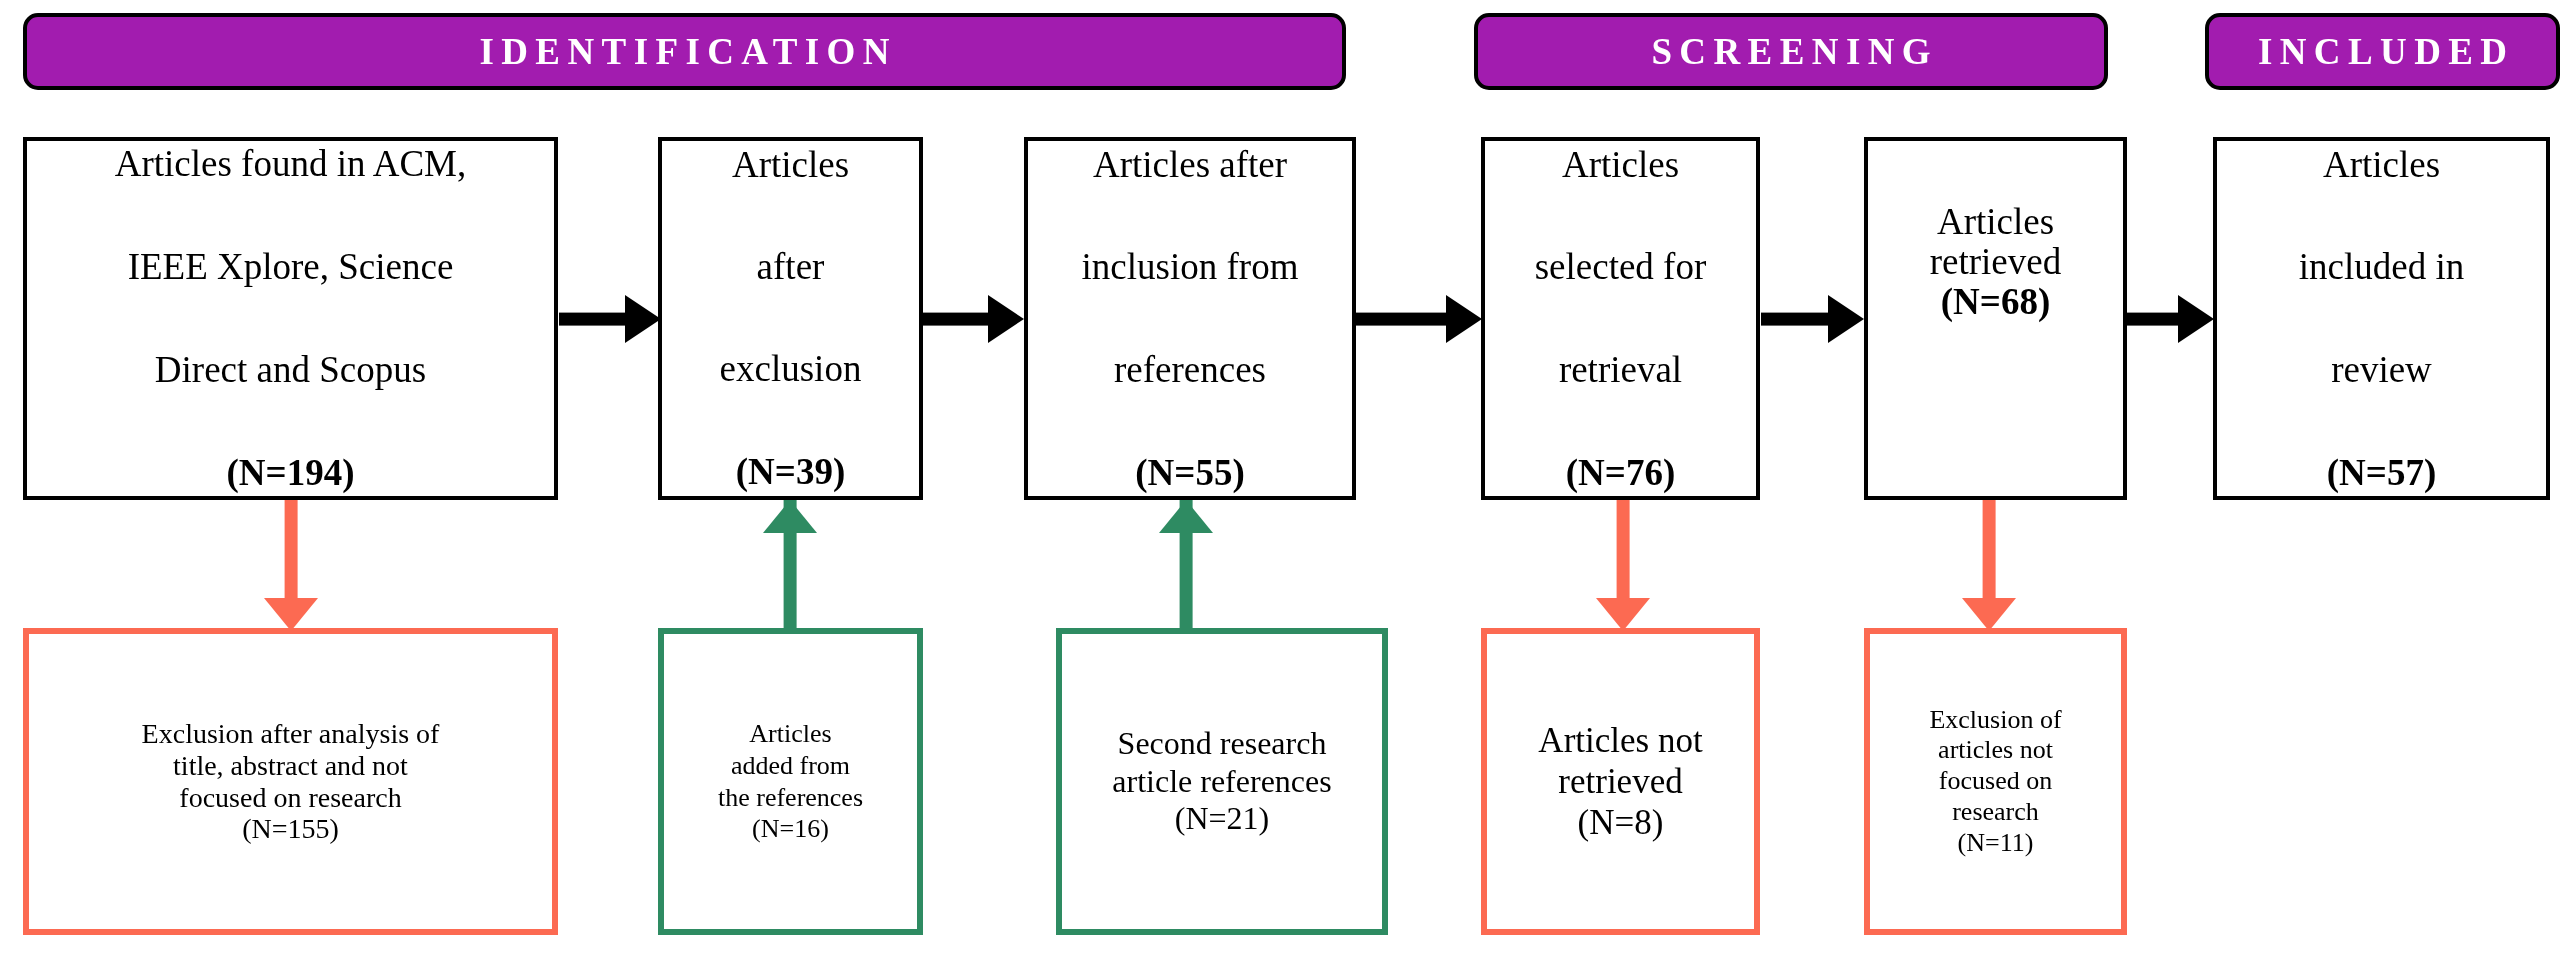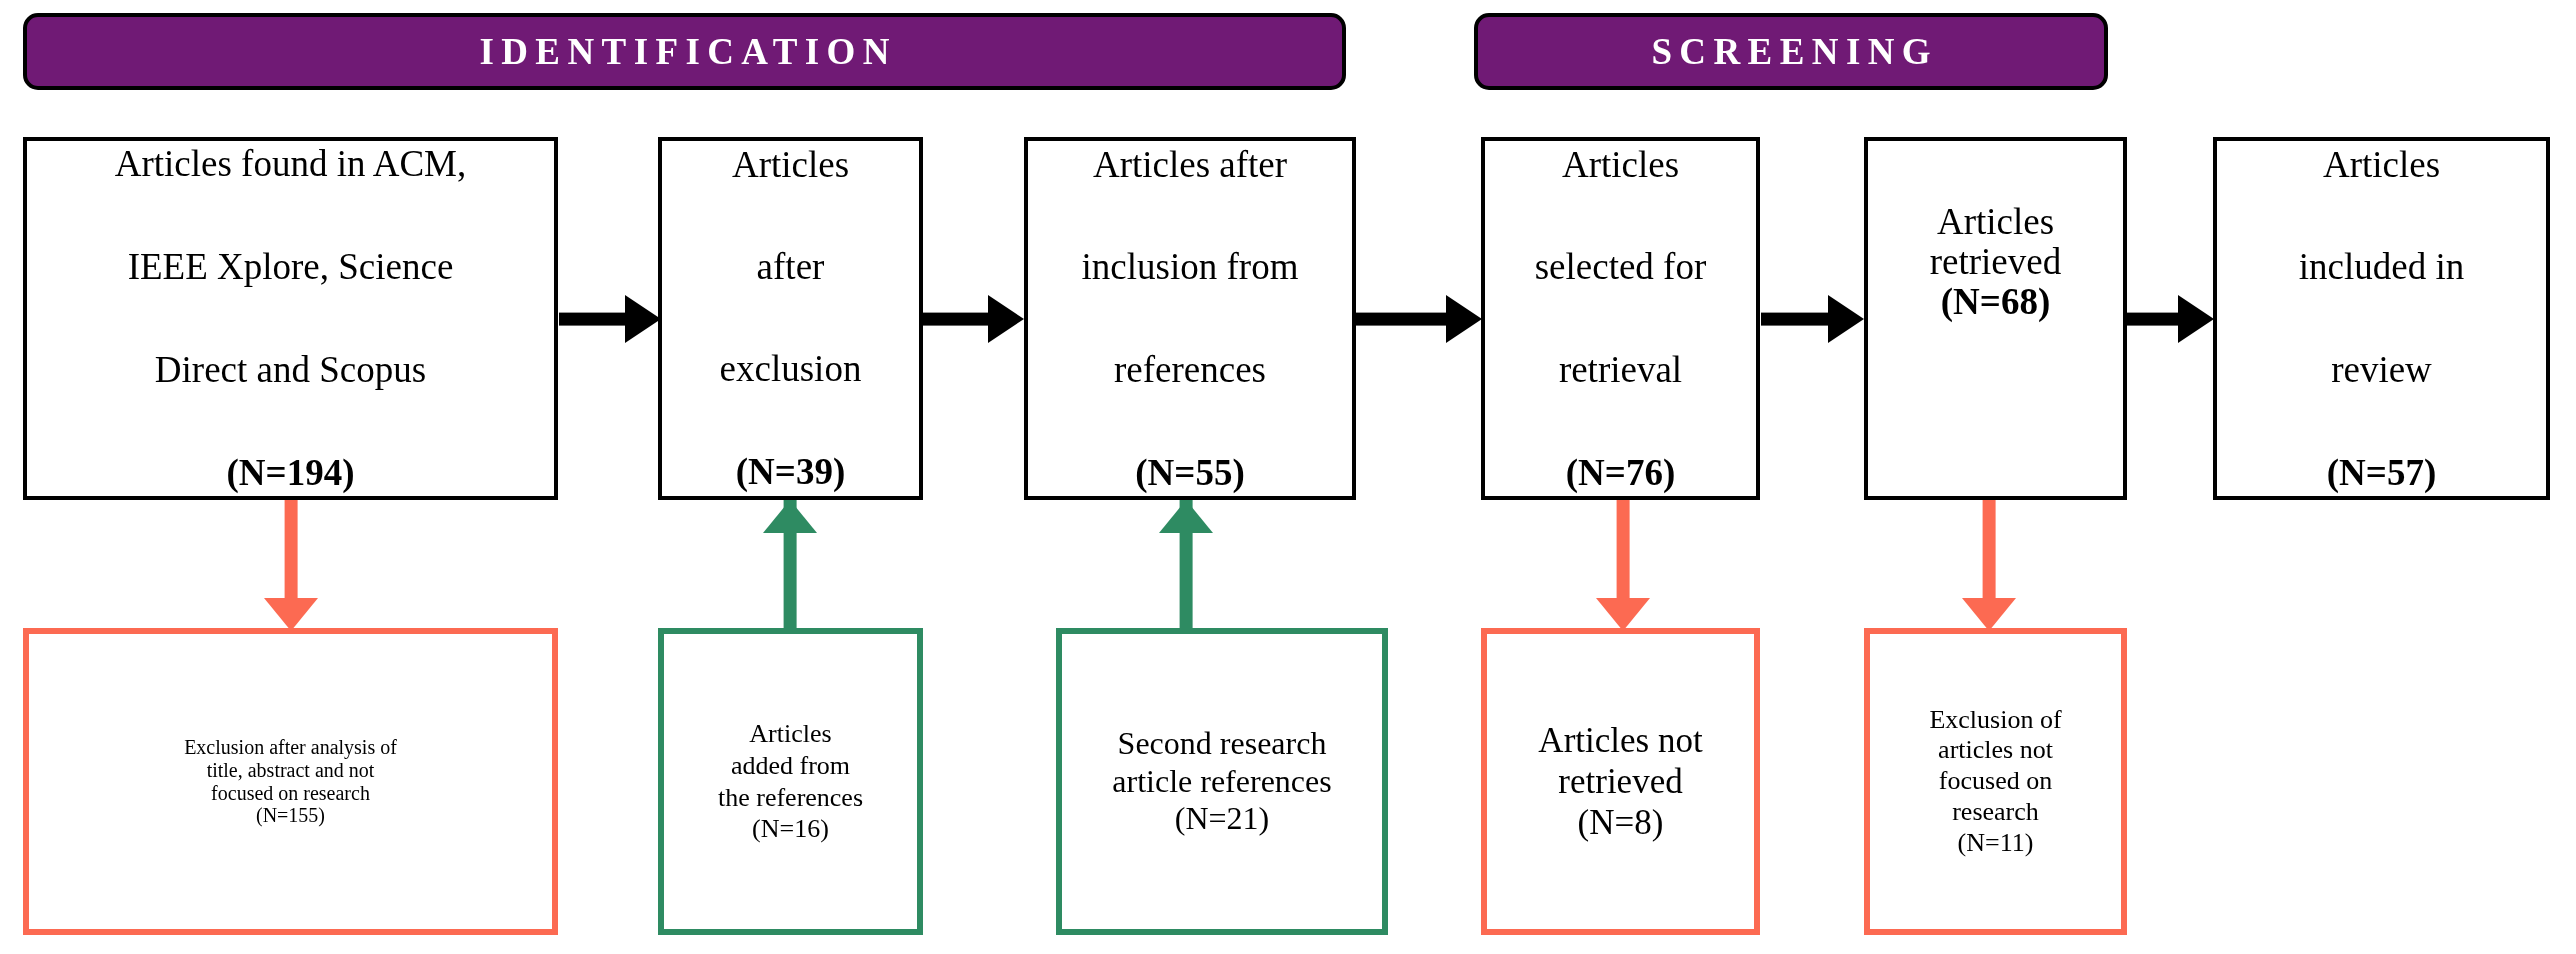--- a/index.html
+++ b/index.html
@@ -8,21 +8,21 @@
     font-family:"Liberation Serif","DejaVu Serif",serif;
     -webkit-font-smoothing:antialiased;
     overflow:hidden;
     position:relative;
   }
   #stage{position:relative;width:2576px;height:955px;}
 
   
   .banner{
     position:absolute;
-    background:#701a75;
+    background:#a21caf;
     border:4.1px solid #000000;
     border-radius:15px;
     box-sizing:border-box;
     display:flex;align-items:center;justify-content:center;
     color:#ffffff;
     font-weight:bold;
     letter-spacing:0.20em;
     text-indent:0.20em;
     font-size:37px;
     line-height:1;
@@ -96,20 +96,23 @@
 <div id="stage">
 
   <div class="banner" style="left:23px;top:12.8px;width:1323px;height:77px;">
     <span>IDENTIFICATION</span>
   </div>
 
   <div class="banner" style="left:1474px;top:12.8px;width:634px;height:77px;">
     <span>SCREENING</span>
   </div>
 
+  <div class="banner" style="left:2205px;top:12.8px;width:355px;height:77px;">
+    <span>INCLUDED</span>
+  </div>
 
   <div class="mainbox" style="left:23px;top:137px;width:535px;height:363px;font-size:37px;line-height:1.04;">
     <span class="ln">Articles found in ACM,</span>
     <span class="ln">IEEE Xplore, Science</span>
     <span class="ln">Direct and Scopus</span>
     <span class="ln num">(N=194)</span>
   </div>
 
   <div class="h-arrow" style="left:559px;top:319px;width:102px;">
     <div class="shaft" style="width:73px;"></div>
@@ -188,21 +191,21 @@
   <div class="v-arrow down" style="left:1623px;top:500px;height:131px;">
     <div class="shaft" style="height:102px;"></div>
     <div class="head" style="top:98px;"></div>
   </div>
 
   <div class="v-arrow down" style="left:1989px;top:500px;height:131px;">
     <div class="shaft" style="height:102px;"></div>
     <div class="head" style="top:98px;"></div>
   </div>
 
-  <div class="sidebox red" style="left:23px;top:628px;width:535px;height:307px;font-size:20px;line-height:1.14;">
+  <div class="sidebox red" style="left:23px;top:628px;width:535px;height:307px;font-size:28px;line-height:1.14;">
     <span class="ln">Exclusion after analysis of</span>
     <span class="ln">title, abstract and not</span>
     <span class="ln">focused on research</span>
     <span class="ln num">(N=155)</span>
   </div>
 
   <div class="sidebox green" style="left:658px;top:628px;width:265px;height:307px;font-size:26px;line-height:1.22;">
     <span class="ln">Articles</span>
     <span class="ln">added from</span>
     <span class="ln">the references</span>

